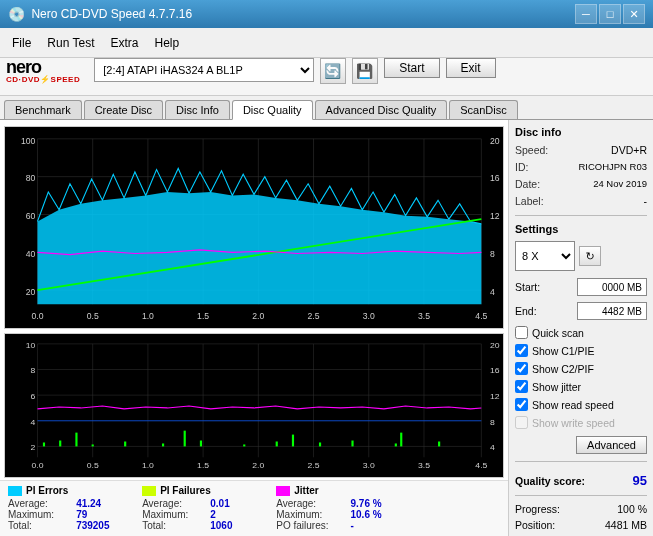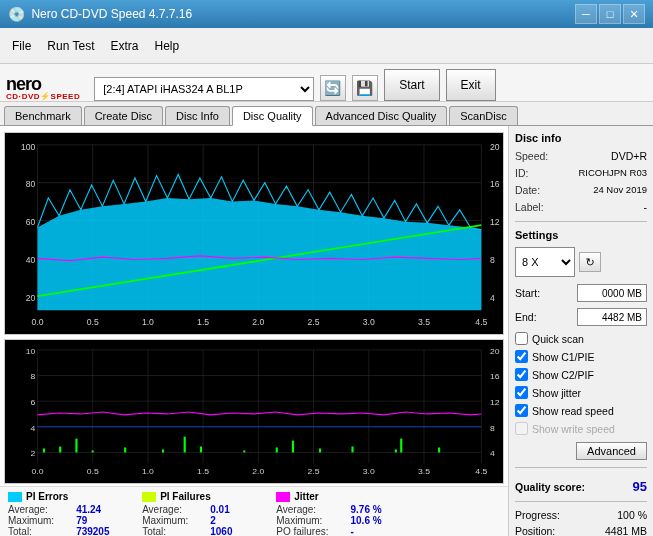--- a/index.html
+++ b/index.html
@@ -21,38 +21,38 @@
     .titlebar-controls { display: flex; gap: 2px; }
     .titlebar-btn {
       width: 22px; height: 20px; background: rgba(255,255,255,0.2);
       border: 1px solid rgba(255,255,255,0.3); color: white;
       font-size: 11px; cursor: pointer; display: flex; align-items: center; justify-content: center;
     }
 
     
     .menubar {
       background: #f0f0f0;
-      height: 36px;
+      height: 30px;
       display: flex;
       align-items: center;
       padding: 0 4px;
       border-bottom: 1px solid #ccc;
     }
     .menubar-item {
       padding: 2px 8px;
       cursor: pointer;
       font-size: 12px;
     }
 
     
     .toolbar {
       background: #f5f5f5;
       height: 38px;
       display: flex;
-      align-items: flex-end;
+      align-items: flex-start;
       padding: 0 6px;
       border-bottom: 1px solid #ccc;
       gap: 6px;
     }
     .drive-select {
       flex: 1;
       max-width: 220px;
       height: 24px;
       font-size: 11px;
       border: 1px solid #999;
@@ -60,21 +60,21 @@
       padding: 0 4px;
     }
     .toolbar-icon-btn {
       width: 26px; height: 26px;
       border: 1px solid #aaa;
       background: linear-gradient(to bottom, #fff, #e0e0e0);
       display: flex; align-items: center; justify-content: center;
       cursor: pointer; font-size: 14px;
     }
     .toolbar-start-btn {
-      height: 32px; padding: 0 14px;
+      height: 20px; padding: 0 14px;
       border: 1px solid #888;
       background: linear-gradient(to bottom, #fff, #ddd);
       font-size: 12px; cursor: pointer;
     }
 
     
     .tabs {
       display: flex;
       background: #f0f0f0;
       border-bottom: 1px solid #999;

